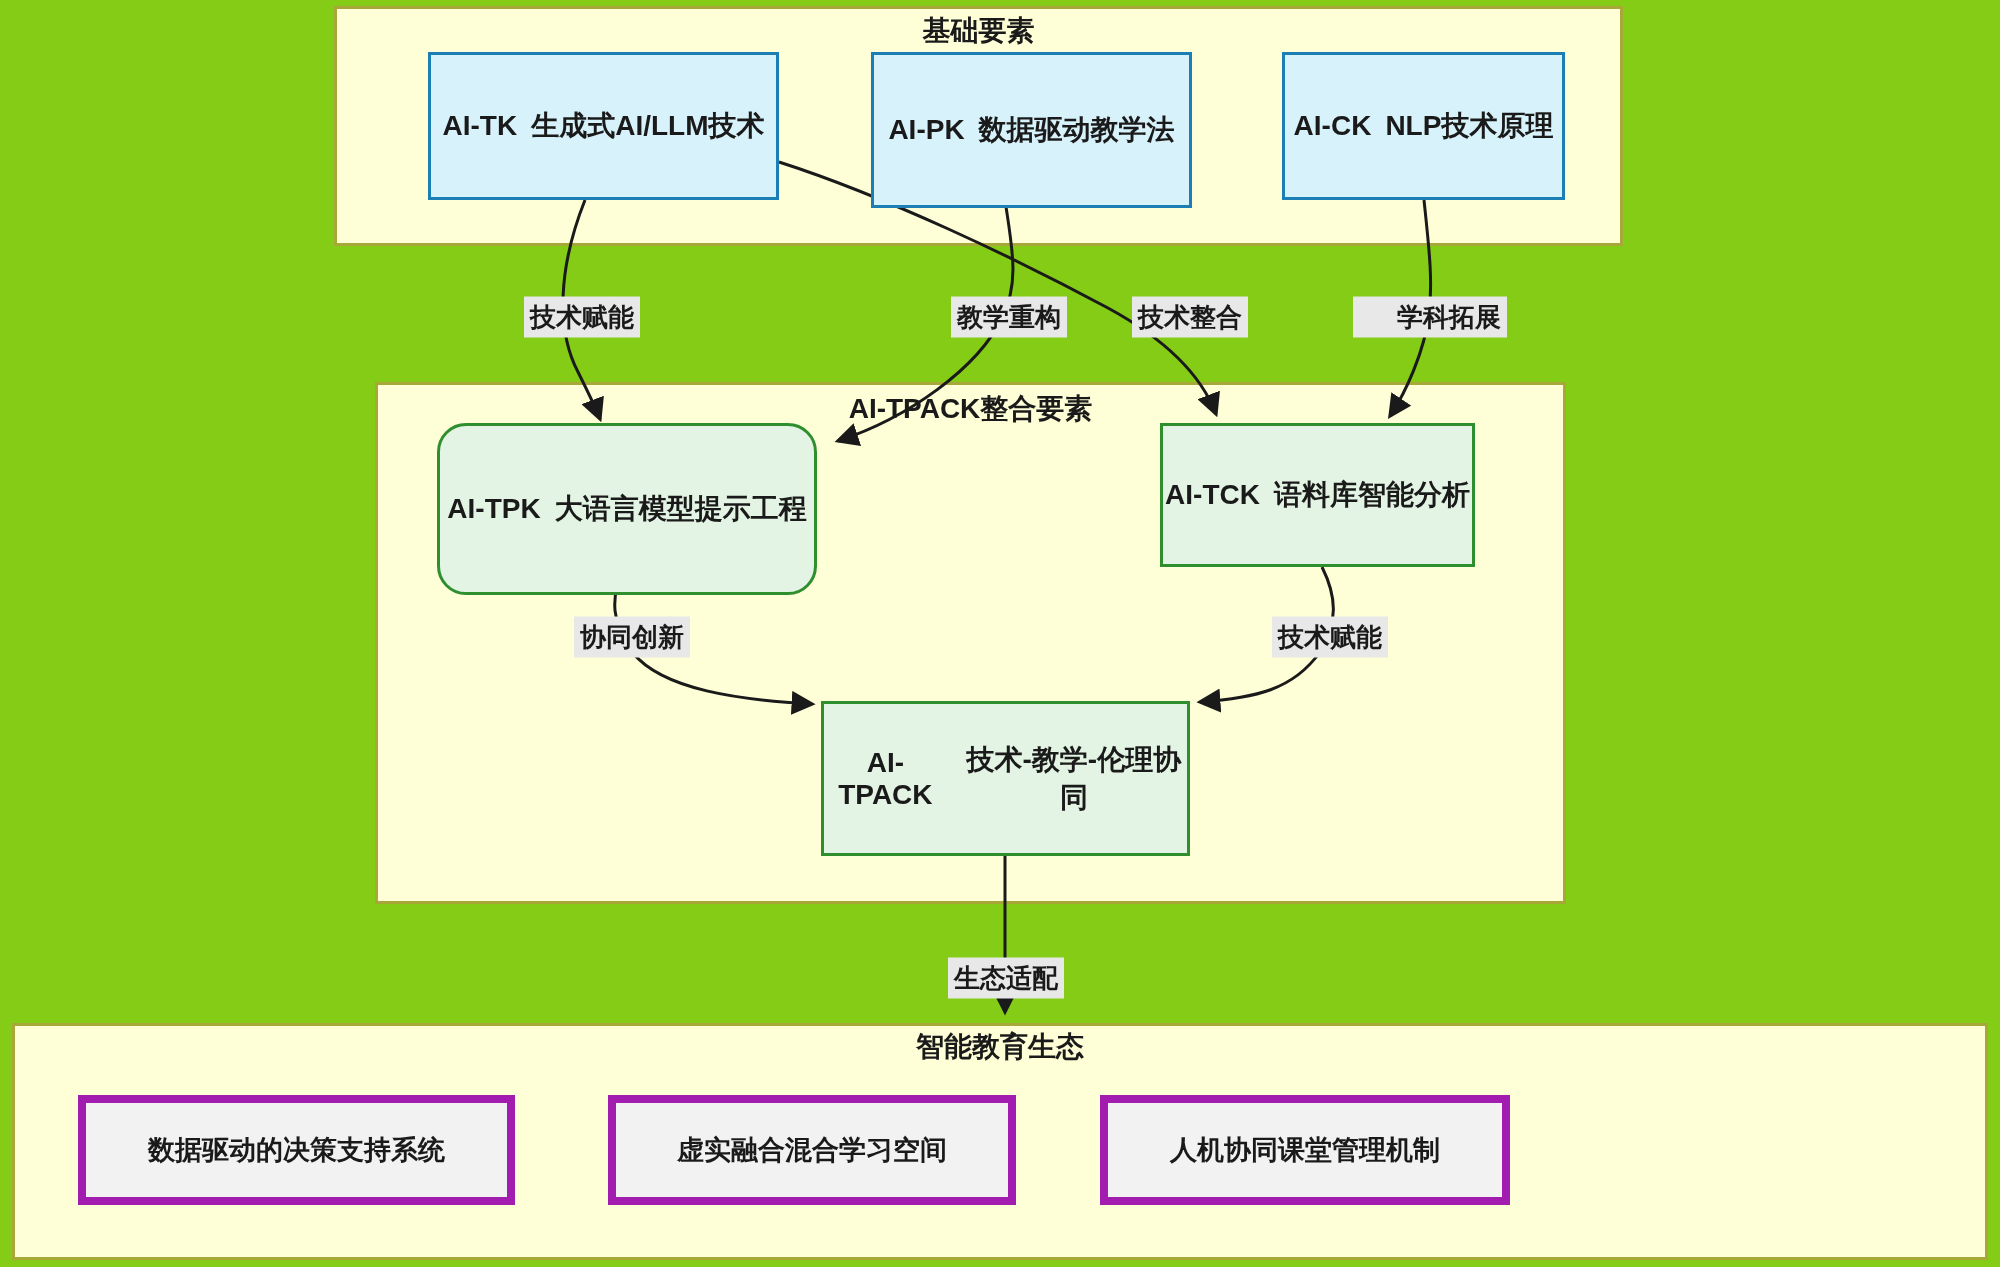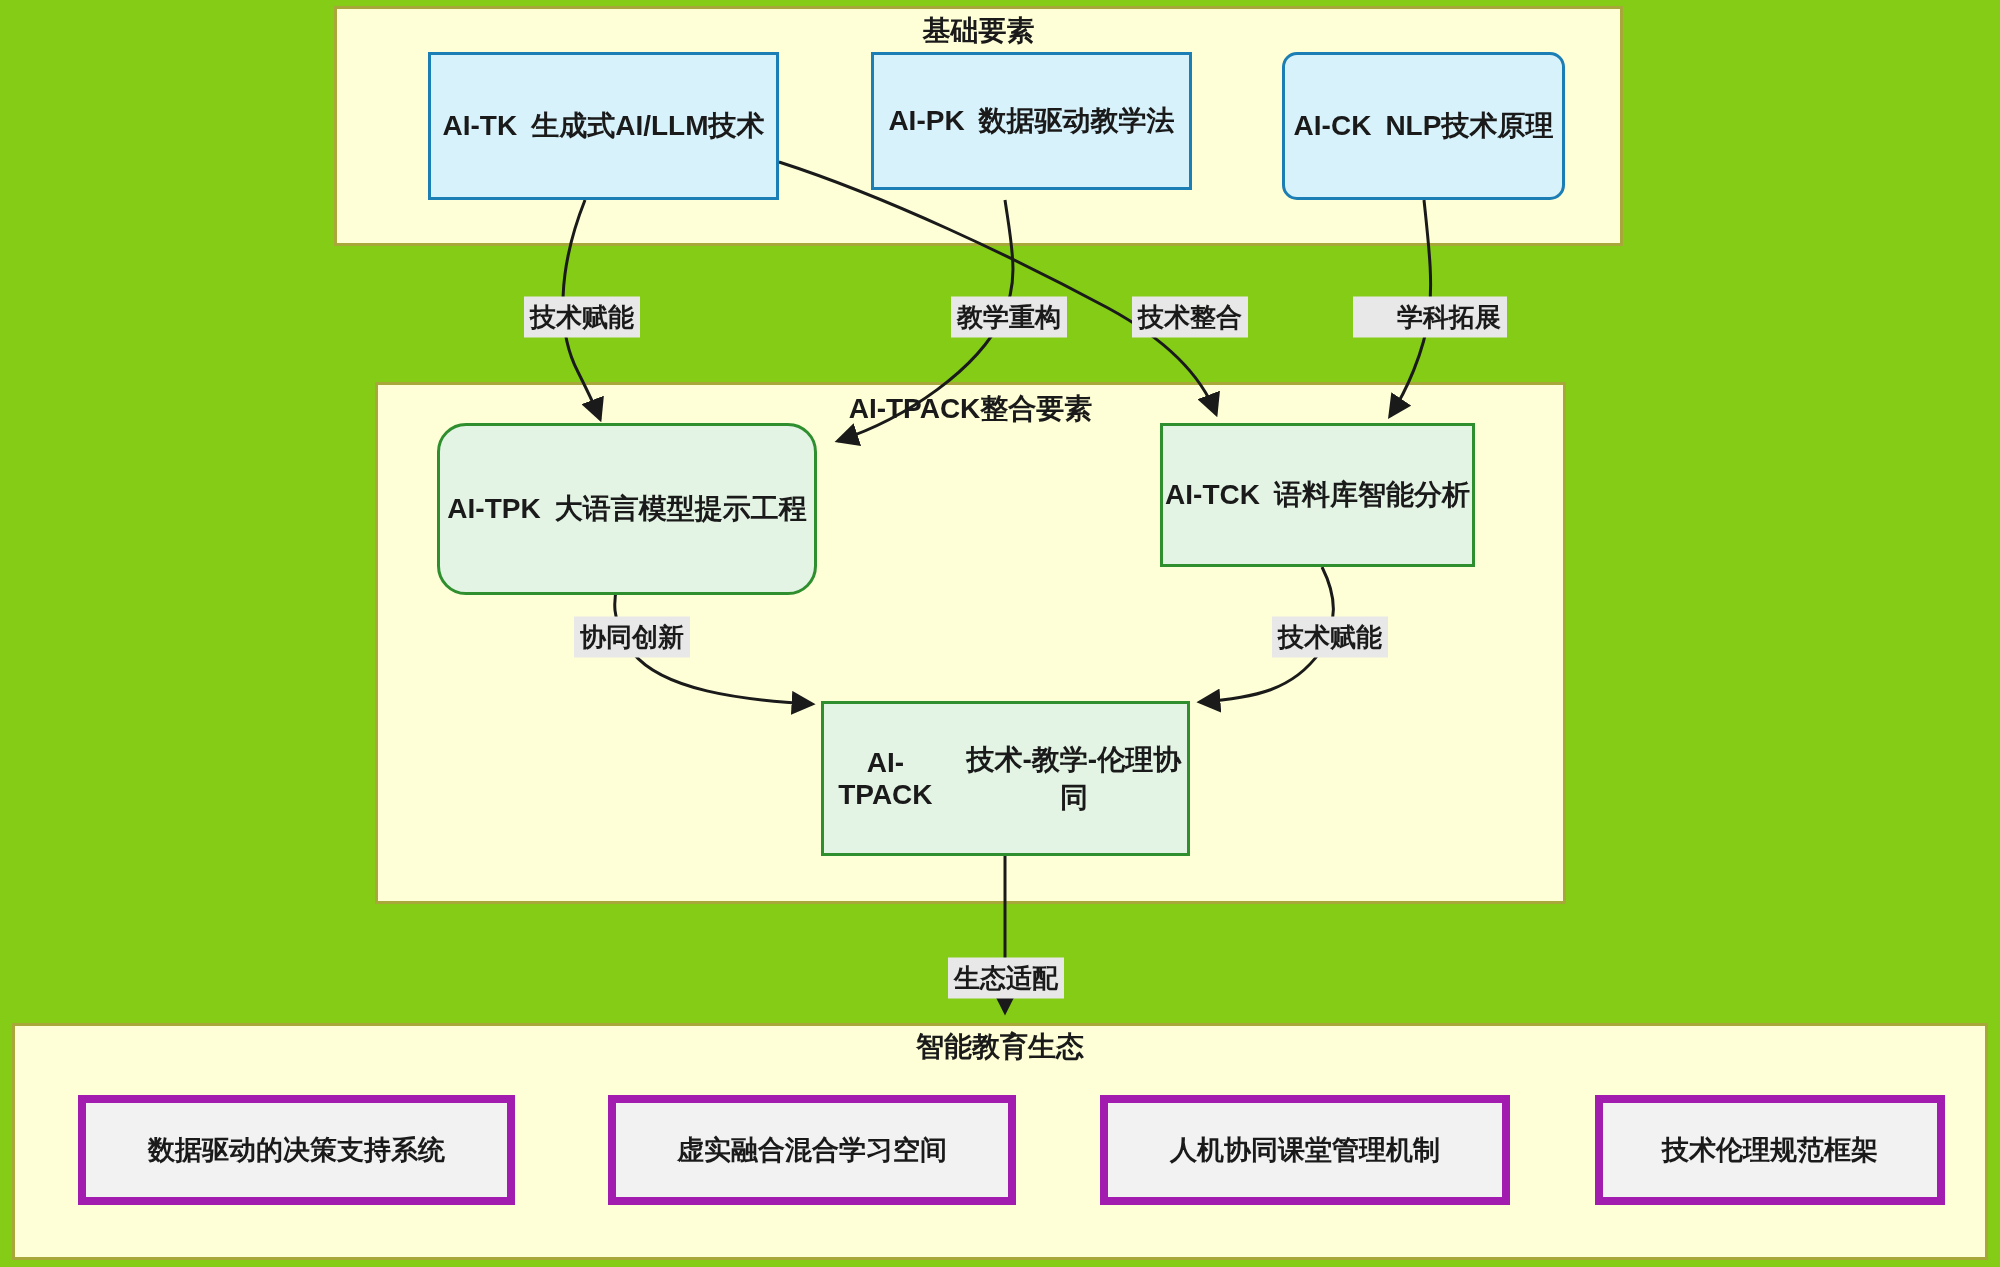--- a/index.html
+++ b/index.html
@@ -79,25 +79,25 @@
       <path d="M 624 567 C 610 597, 611 624, 633 653 C 663 690, 740 700, 812 704" marker-end="url(#arrow)"></path>
       <path d="M 1322 567 C 1337 597, 1338 622, 1320 652 C 1293 690, 1255 698, 1200 702" marker-end="url(#arrow)"></path>
       <path d="M 1005 856 L 1005 1012" marker-end="url(#arrow)"></path>
     </g>
   </svg>
 
   <div class="node node-blue" style="left:428px;top:52px;width:351px;height:148px;">
     <div>AI-TK</div>
     <div>生成式AI/LLM技术</div>
   </div>
-  <div class="node node-blue" style="left:871px;top:52px;width:321px;height:138px;">
+  <div class="node node-blue" style="left:871px;top:52px;width:321px;height:156px;">
     <div>AI-PK</div>
     <div>数据驱动教学法</div>
   </div>
-  <div class="node node-blue" style="left:1282px;top:52px;width:283px;height:148px;border-radius:15px;">
+  <div class="node node-blue" style="left:1282px;top:52px;width:283px;height:148px;">
     <div>AI-CK</div>
     <div>NLP技术原理</div>
   </div>
 
   <div class="node node-green" style="left:437px;top:423px;width:380px;height:172px;border-radius:29px;">
     <div>AI-TPK</div>
     <div>大语言模型提示工程</div>
   </div>
   <div class="node node-green" style="left:1160px;top:423px;width:315px;height:144px;">
     <div>AI-TCK</div>
@@ -110,23 +110,20 @@
 
   <div class="node node-gray" style="left:78px;top:1095px;width:437px;height:110px;">
     <div>数据驱动的决策支持系统</div>
   </div>
   <div class="node node-gray" style="left:608px;top:1095px;width:408px;height:110px;">
     <div>虚实融合混合学习空间</div>
   </div>
   <div class="node node-gray" style="left:1100px;top:1095px;width:410px;height:110px;">
     <div>人机协同课堂管理机制</div>
   </div>
-  <div class="node node-gray" style="left:1595px;top:1095px;width:350px;height:110px;">
-    <div>技术伦理规范框架</div>
-  </div>
 
   <div class="edge-label" style="left:582px;top:317px;">技术赋能</div>
   <div class="edge-label" style="left:1009px;top:317px;">教学重构</div>
   <div class="edge-label" style="left:1190px;top:317px;">技术整合</div>
   <div class="edge-label" style="left:1430px;top:317px;padding-left:44px;">学科拓展</div>
   <div class="edge-label" style="left:632px;top:637px;">协同创新</div>
   <div class="edge-label" style="left:1330px;top:637px;">技术赋能</div>
   <div class="edge-label" style="left:1006px;top:978px;">生态适配</div>
 
 </div>

